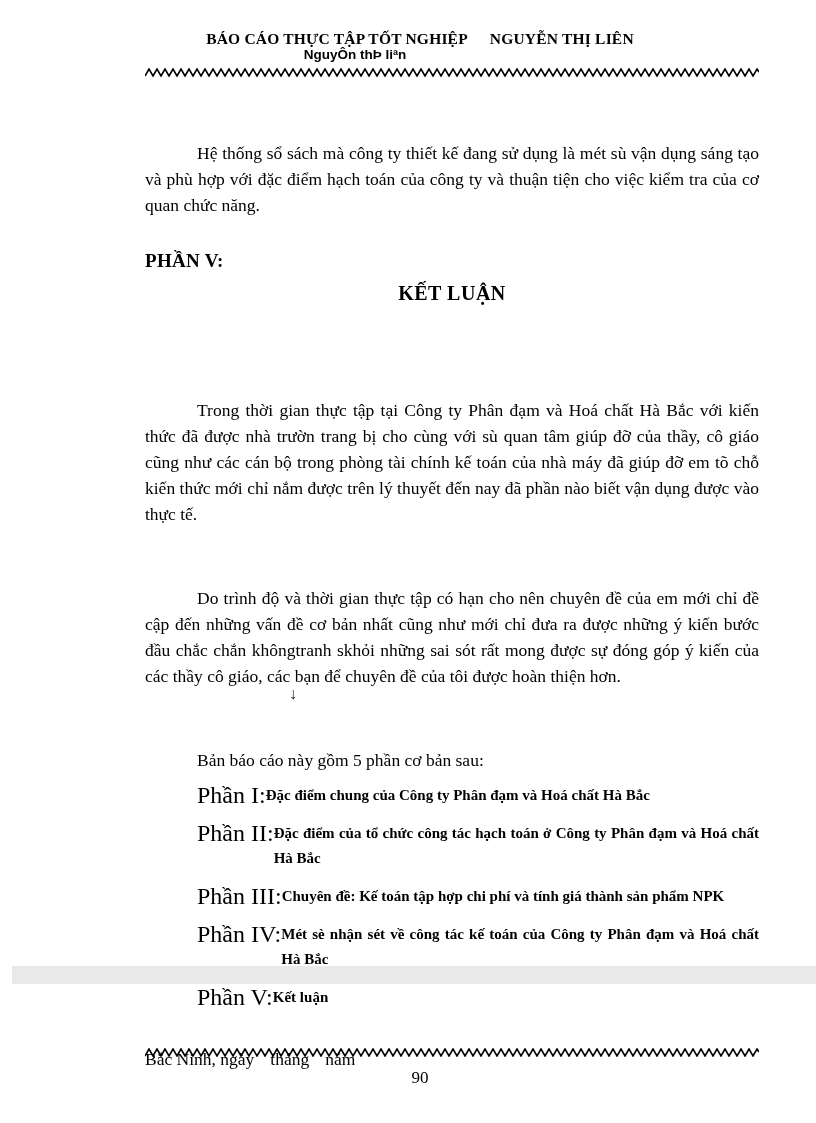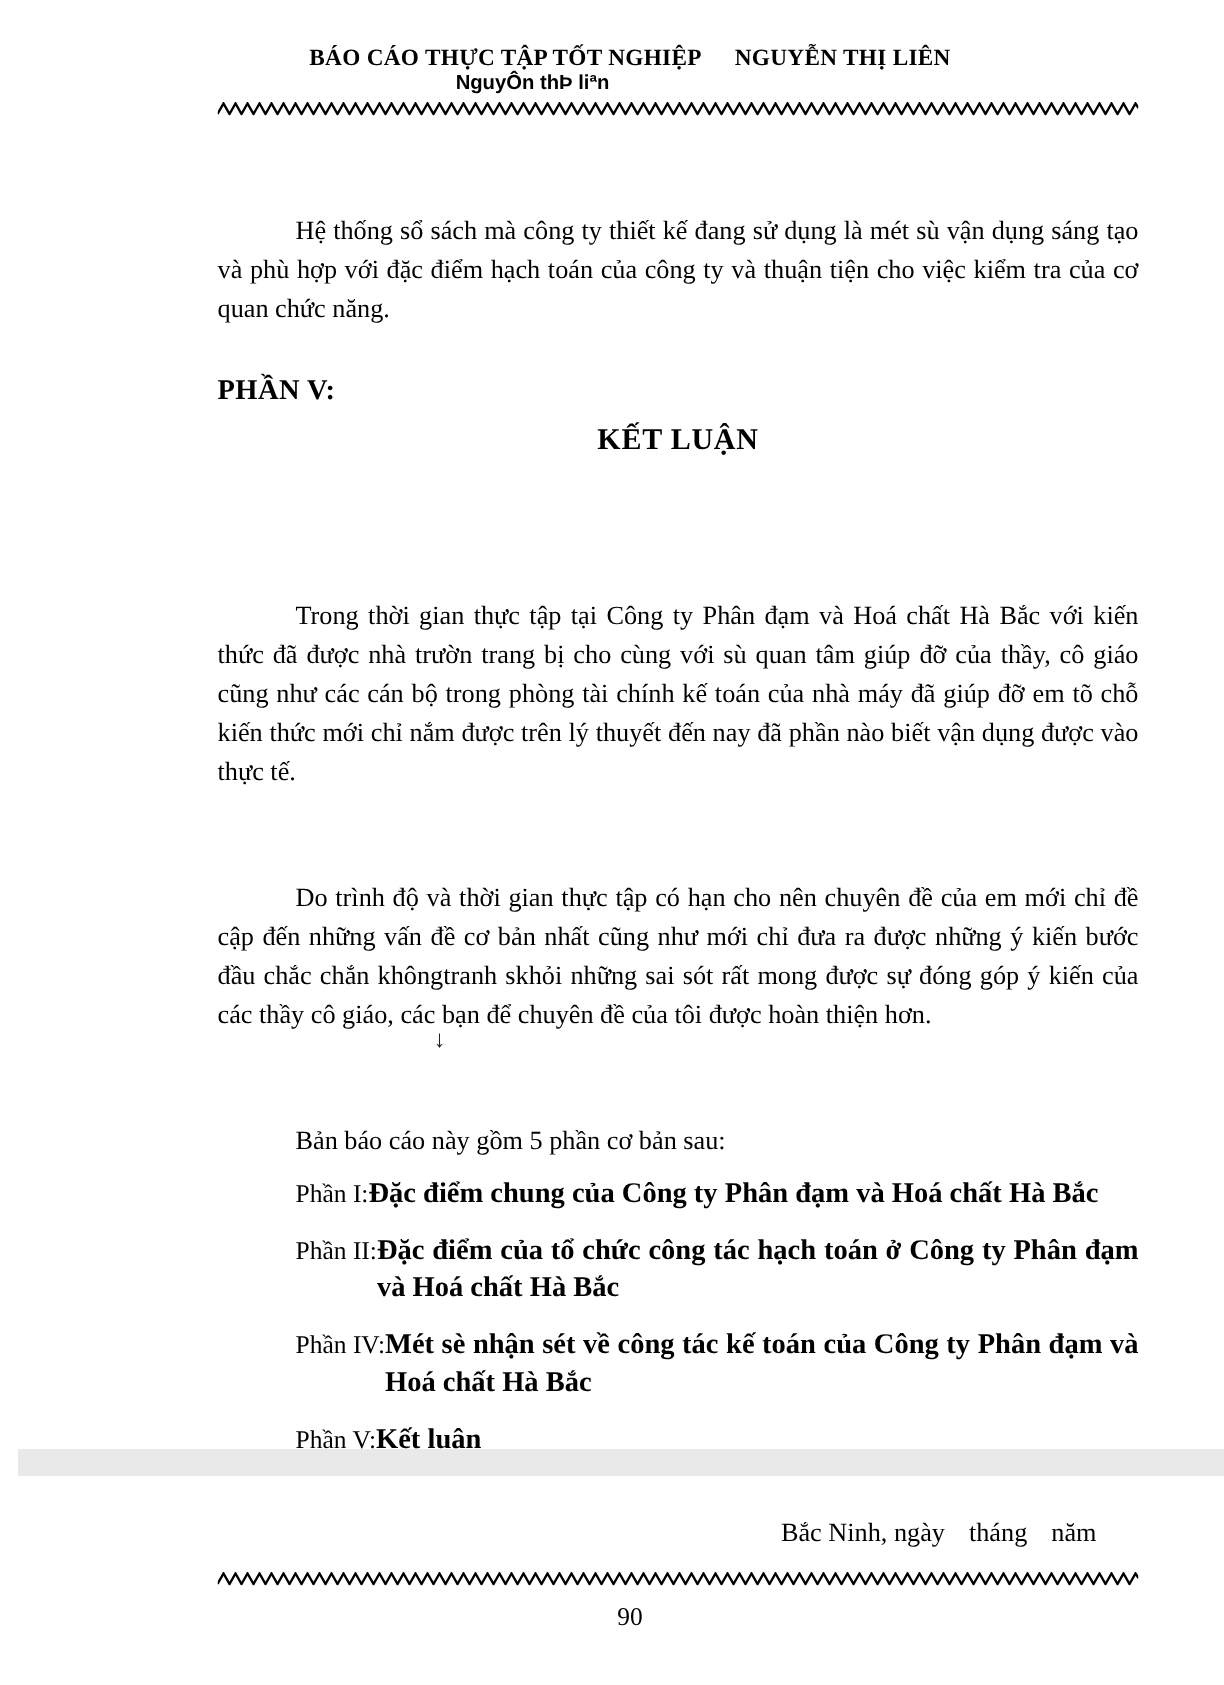--- a/index.html
+++ b/index.html
@@ -109,39 +109,39 @@
     margin: 0;
     padding: 0;
   }
   .part-row {
     display: flex;
     align-items: flex-start;
     margin-bottom: 13px;
   }
   .part-label {
     flex: 0 0 100px;
-    font-size: 17px;
+    font-size: 24px;
     line-height: 25px;
     padding-left: 52px;
     box-sizing: border-box;
     white-space: nowrap;
   }
   .part-text {
     flex: 1 1 auto;
-    font-size: 19px;
+    font-size: 15px;
     font-weight: bold;
     line-height: 25px;
     text-align: justify;
     text-justify: inter-word;
   }
 
   .signature {
     margin-top: 16px;
     font-size: 17.5px;
-    text-align: right;
+    text-align: left;
     padding-right: 28px;
   }
   .signature .sp1 { margin-left: 16px; }
   .signature .sp2 { margin-left: 16px; }
 
   .page-number {
     position: absolute;
     left: 0;
     top: 1068px;
     width: 816px;
@@ -210,20 +210,24 @@
       <div class="part-row">
         <div class="part-label">Phần I:</div>
         <div class="part-text">Đặc điểm chung của Công ty Phân đạm và Hoá chất Hà Bắc</div>
       </div>
 
       <div class="part-row">
         <div class="part-label">Phần II:</div>
         <div class="part-text">Đặc điểm của tổ chức công tác hạch toán ở Công ty Phân đạm và Hoá chất Hà Bắc</div>
       </div>
 
+      <div class="part-row">
+        <div class="part-label">Phần III:</div>
+        <div class="part-text">Chuyên đề: Kế toán tập hợp chi phí và tính giá thành sản phẩm NPK</div>
+      </div>
 
       <div class="part-row">
         <div class="part-label">Phần IV:</div>
         <div class="part-text">Mét sè nhận sét về công tác kế toán của Công ty Phân đạm và Hoá chất Hà Bắc</div>
       </div>
 
       <div class="part-row">
         <div class="part-label">Phần V:</div>
         <div class="part-text">Kết luận</div>
       </div>

